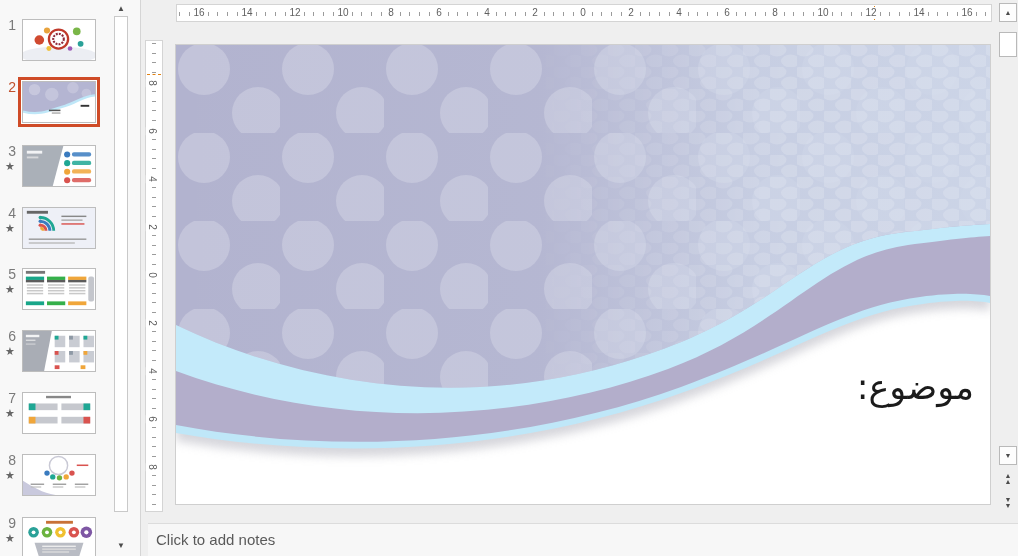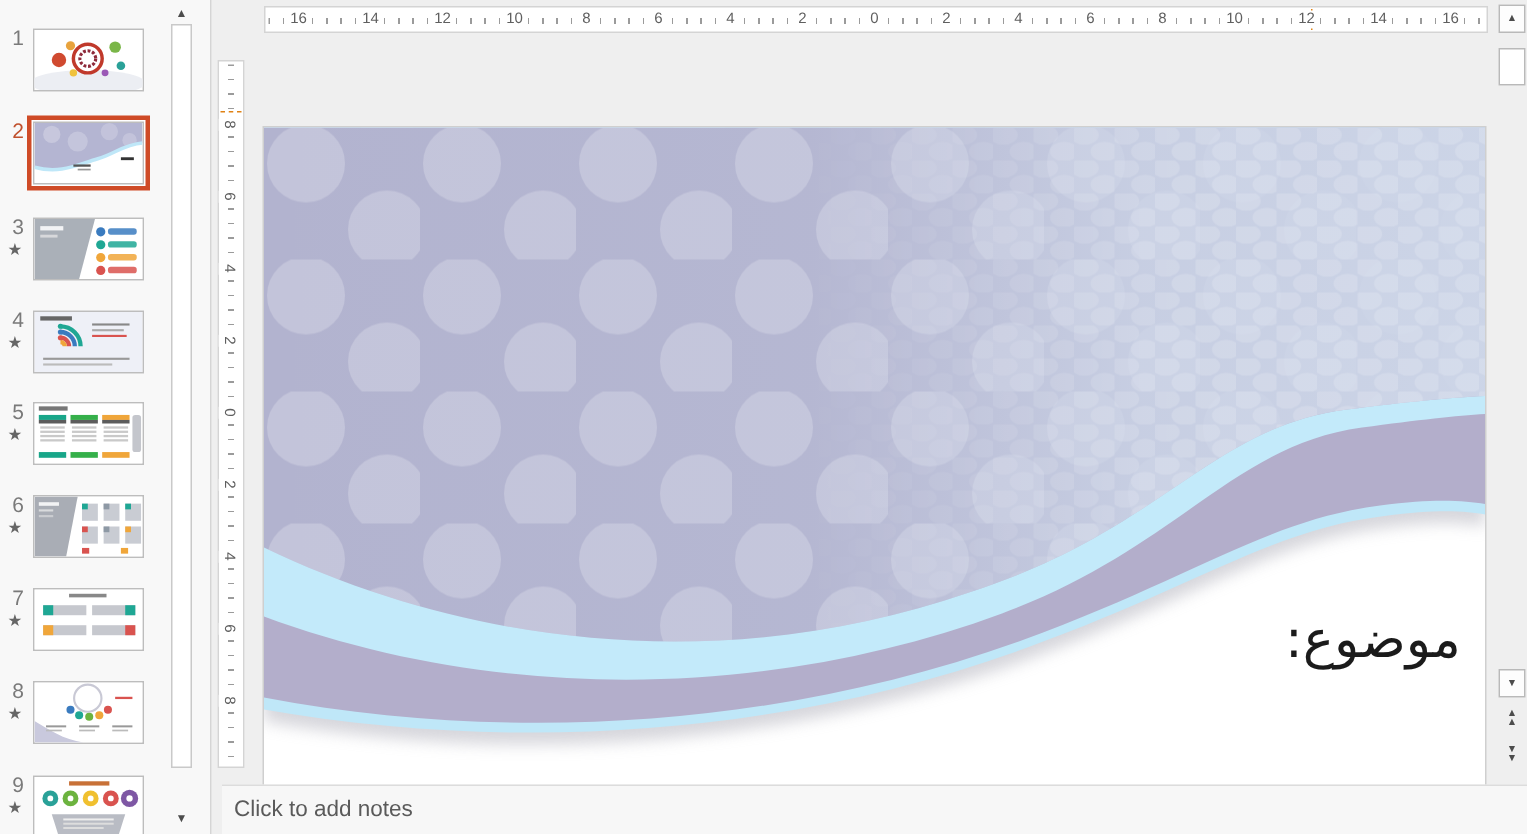--- a/index.html
+++ b/index.html
@@ -40,21 +40,21 @@
   .ruler-v { position:absolute; left:145px; top:40px; width:18px; height:472px;
     background:#fff; border:1px solid #d4d4d4; }
   .ruler-v .ticks { position:absolute; top:2px; bottom:2px; left:6px; width:4px;
     background:repeating-linear-gradient(to bottom,#9b9b9b 0 1px, transparent 1px 9.6px); }
   .ruler-v .rlabel { position:absolute; left:2px; transform:translateY(-50%) rotate(90deg);
     font-size:10px; line-height:12px; color:#5f5f5f; background:#fff; padding:0 1px; }
   .marker-v { position:absolute; left:1px; right:1px; height:0;
     border-top:1px dashed #e08214; }
   
   .slide { position:absolute; left:176px; top:45px; width:814px; height:459px;
-    background:#fff; box-shadow:0 0 0 1px #cfcfcf;margin-top:40px; }
+    background:#fff; box-shadow:0 0 0 1px #cfcfcf; }
   .slide svg.bg { position:absolute; left:0; top:0; }
   .slide-title { position:absolute; right:16px; top:318px; direction:rtl;
     font-family:"DejaVu Sans", sans-serif; font-size:35px; line-height:48px;
     color:#1b1b1b; white-space:nowrap; cursor:text; }
   .slide-credits { position:absolute; right:545px; top:397px; direction:rtl;
     font-family:"DejaVu Sans", sans-serif; font-size:15.5px; line-height:23px;
     color:#222; text-align:right; white-space:nowrap; cursor:text; }
   
   .vscroll { position:absolute; left:999px; top:0; width:19px; height:523px; }
   .sb-btn { position:absolute; left:0; width:18px; height:19px; background:#fdfdfd;

